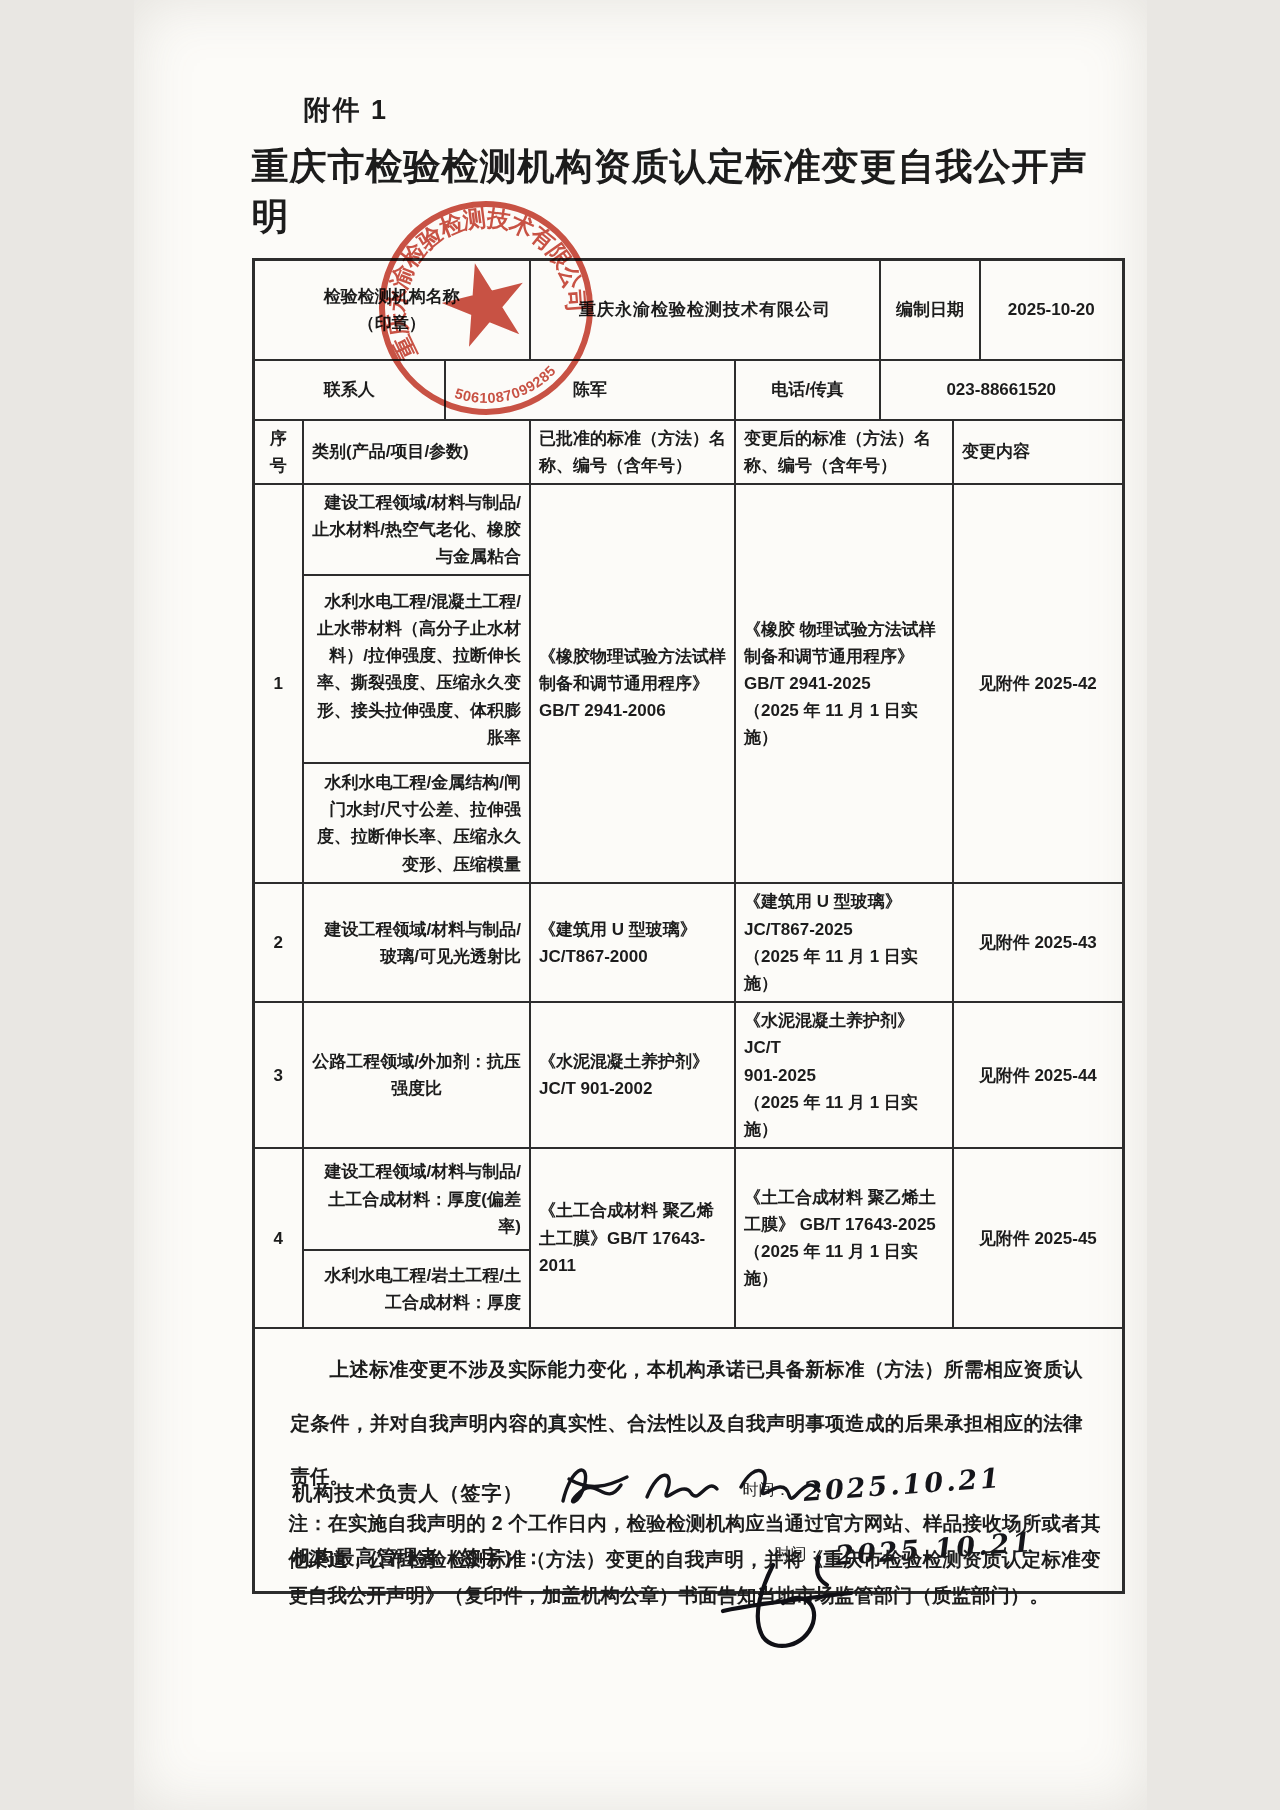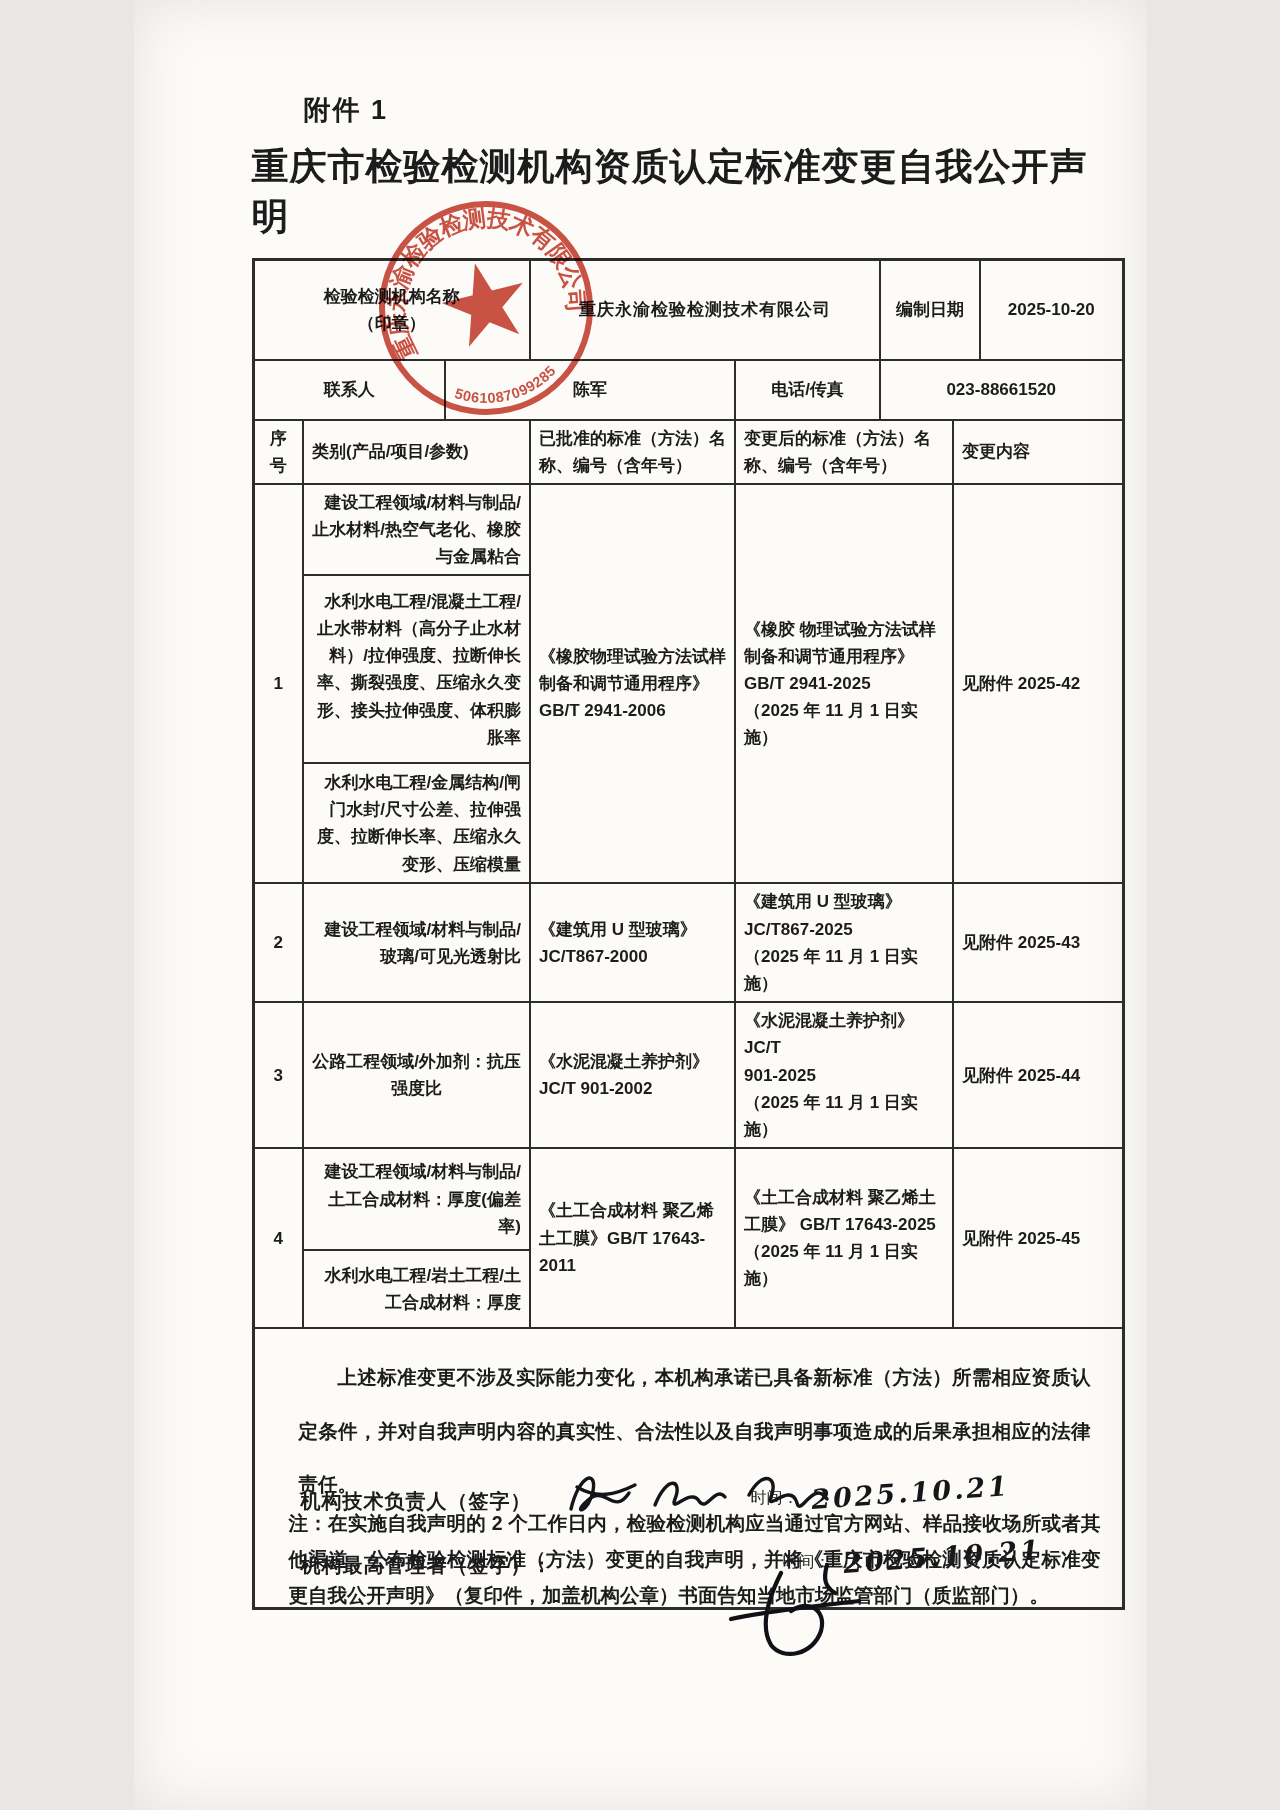--- a/index.html
+++ b/index.html
@@ -19,26 +19,26 @@
   .page-info{position:absolute;left:118px;top:205px;width:852px;text-align:right;
     font-size:20px;font-weight:600;letter-spacing:3px;}
   
   table.decl{position:absolute;left:118px;top:258px;border-collapse:collapse;table-layout:fixed;
     width:870px;border:3px solid #2d2d2d;}
   table.decl td{border:2px solid #2d2d2d;vertical-align:middle;font-size:17px;font-weight:600;
     line-height:1.6;padding:4px 8px;overflow:visible;}
   td.ctr{text-align:center;}
   td.cat{text-align:right;padding:6px 9px;}
   td.std{text-align:left;padding:6px 9px;white-space:pre-line;}
-  td.att{white-space:nowrap;}
+  td.att{text-align:center;white-space:nowrap;}
   .orglabel{ text-align:center;line-height:2.3;font-size:18px;}
   .orgname{font-size:20px;font-weight:800;text-align:center;letter-spacing:1px;}
   .hdr{font-size:17.5px;font-weight:700;text-align:left;padding:6px 9px;}
   
-  .stmt-cell{padding:8px !important;}
+  .stmt-cell{padding:0 !important;}
   .stmt-inner{position:relative;width:100%;height:262px;overflow:visible;}
   .stmt-para{position:absolute;left:36px;top:14px;width:792px;margin:0;
     font-size:19.5px;font-weight:600;line-height:2.75;text-indent:2em;text-align:justify;}
   .sig-label{position:absolute;font-size:20px;font-weight:700;letter-spacing:1px;}
   .time-label{position:absolute;font-size:16px;font-weight:400;}
   .hand{position:absolute;font-family:"DejaVu Serif","Liberation Serif",serif;
     font-style:italic;font-weight:700;font-size:27px;color:#15151a;
     transform:rotate(-4deg);letter-spacing:3px;white-space:nowrap;}
   .sigsvg{position:absolute;z-index:6;}
   

